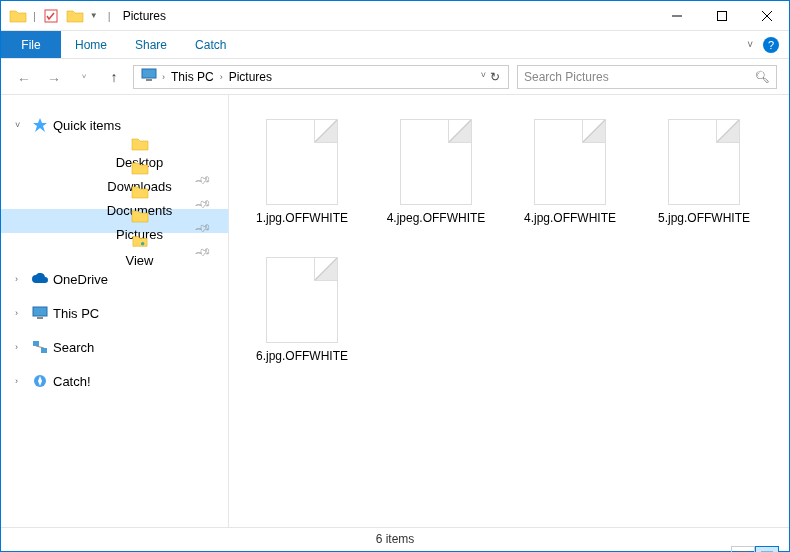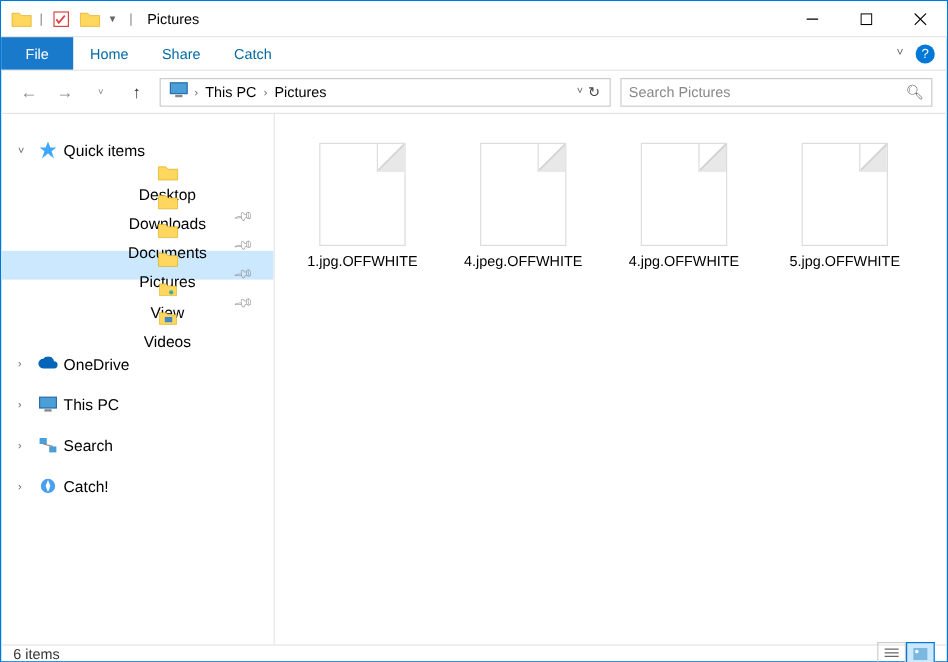--- a/index.html
+++ b/index.html
@@ -40,21 +40,21 @@
 .tree-icon { width: 18px; height: 18px; display: flex; align-items: center; justify-content: center; }
 .pin { margin-left: auto; margin-right: 18px; color: #888; font-size: 11px; transform: rotate(35deg); }
 .tree-spacer { height: 10px; }
 
 .content { flex: 1; padding: 18px 10px; display: flex; flex-wrap: wrap; align-content: flex-start; gap: 8px 8px; overflow-y: auto; }
 .file-item { width: 126px; height: 130px; display: flex; flex-direction: column; align-items: center; justify-content: flex-start; padding-top: 6px; }
 .file-thumb { width: 72px; height: 86px; background: #fff; border: 1px solid #ddd; position: relative; }
 .file-thumb::before { content: ''; position: absolute; top: 0; right: 0; width: 22px; height: 22px; background: linear-gradient(135deg, #fff 0%, #fff 46%, #ccc 50%, #e8e8e8 54%, #e8e8e8 100%); border-left: 1px solid #ddd; border-bottom: 1px solid #ddd; }
 .file-name { font-size: 12px; text-align: center; margin-top: 6px; word-break: break-all; padding: 0 4px; }
 
-.statusbar { height: 14px; border-top: 1px solid #e5e5e5; display: flex; align-items: center; padding: 4px 10px; font-size: 12px; color: #333; }
+.statusbar { height: 24px; border-top: 1px solid #e5e5e5; display: flex; align-items: center; padding: 4px 10px; font-size: 12px; color: #333; flex-direction: column; }
 .view-toggle { margin-left: auto; display: flex; }
 .vt-btn { width: 24px; height: 20px; border: 1px solid #ccc; display: flex; align-items: center; justify-content: center; font-size: 10px; }
 .vt-btn.active { background: #cce8ff; border-color: #0078d7; }
 
 .folder-svg { width: 18px; height: 14px; }
 .star-svg { fill: #40a9ff; }
 </style>
 </head>
 <body>
 
@@ -190,29 +190,20 @@
       </div>
       <div class="tree-item sub">
         <span class="tree-icon">
             <svg width="16" height="16" viewBox="0 0 18 14">
               <path fill="#ffd75e" stroke="#d9a400" stroke-width="0.5" d="M1 2h6l2 2h8v9H1z"></path>
               <circle cx="12" cy="10" r="2" fill="#4a9"></circle>
             </svg>
           </span>
         <span>View</span>
       </div>
-      <div class="tree-item sub">
-        <span class="tree-icon">
-            <svg width="16" height="16" viewBox="0 0 18 14">
-              <path fill="#ffd75e" stroke="#d9a400" stroke-width="0.5" d="M1 2h6l2 2h8v9H1z"></path>
-              <rect x="6" y="6" width="7" height="5" fill="#48c"></rect>
-            </svg>
-          </span>
-        <span>Videos</span>
-      </div>
       <div class="tree-spacer"></div>
       <div class="tree-item root">
         <span class="tree-chevron">›</span>
         <span class="tree-icon">
             <svg width="18" height="12" viewBox="0 0 18 12">
               <path fill="#0364b8" d="M5 10a4 4 0 010-8 5 5 0 019 2 3 3 0 010 6z"></path>
             </svg>
           </span>
         <span>OneDrive</span>
       </div>
@@ -261,20 +252,24 @@
         <div class="file-thumb"></div>
         <div class="file-name">4.jpeg.OFFWHITE</div>
       </div>
       <div class="file-item">
         <div class="file-thumb"></div>
         <div class="file-name">4.jpg.OFFWHITE</div>
       </div>
       <div class="file-item">
         <div class="file-thumb"></div>
         <div class="file-name">5.jpg.OFFWHITE</div>
+      </div>
+      <div class="file-item">
+        <div class="file-thumb"></div>
+        <div class="file-name">6.jpg.OFFWHITE</div>
       </div>
     </div>
   </div>
 
   <div class="statusbar">
     <span>6 items</span>
     <div class="view-toggle">
       <div class="vt-btn">
         <svg width="12" height="10">
             <line x1="0" y1="1" x2="12" y2="1" stroke="#666"></line>

